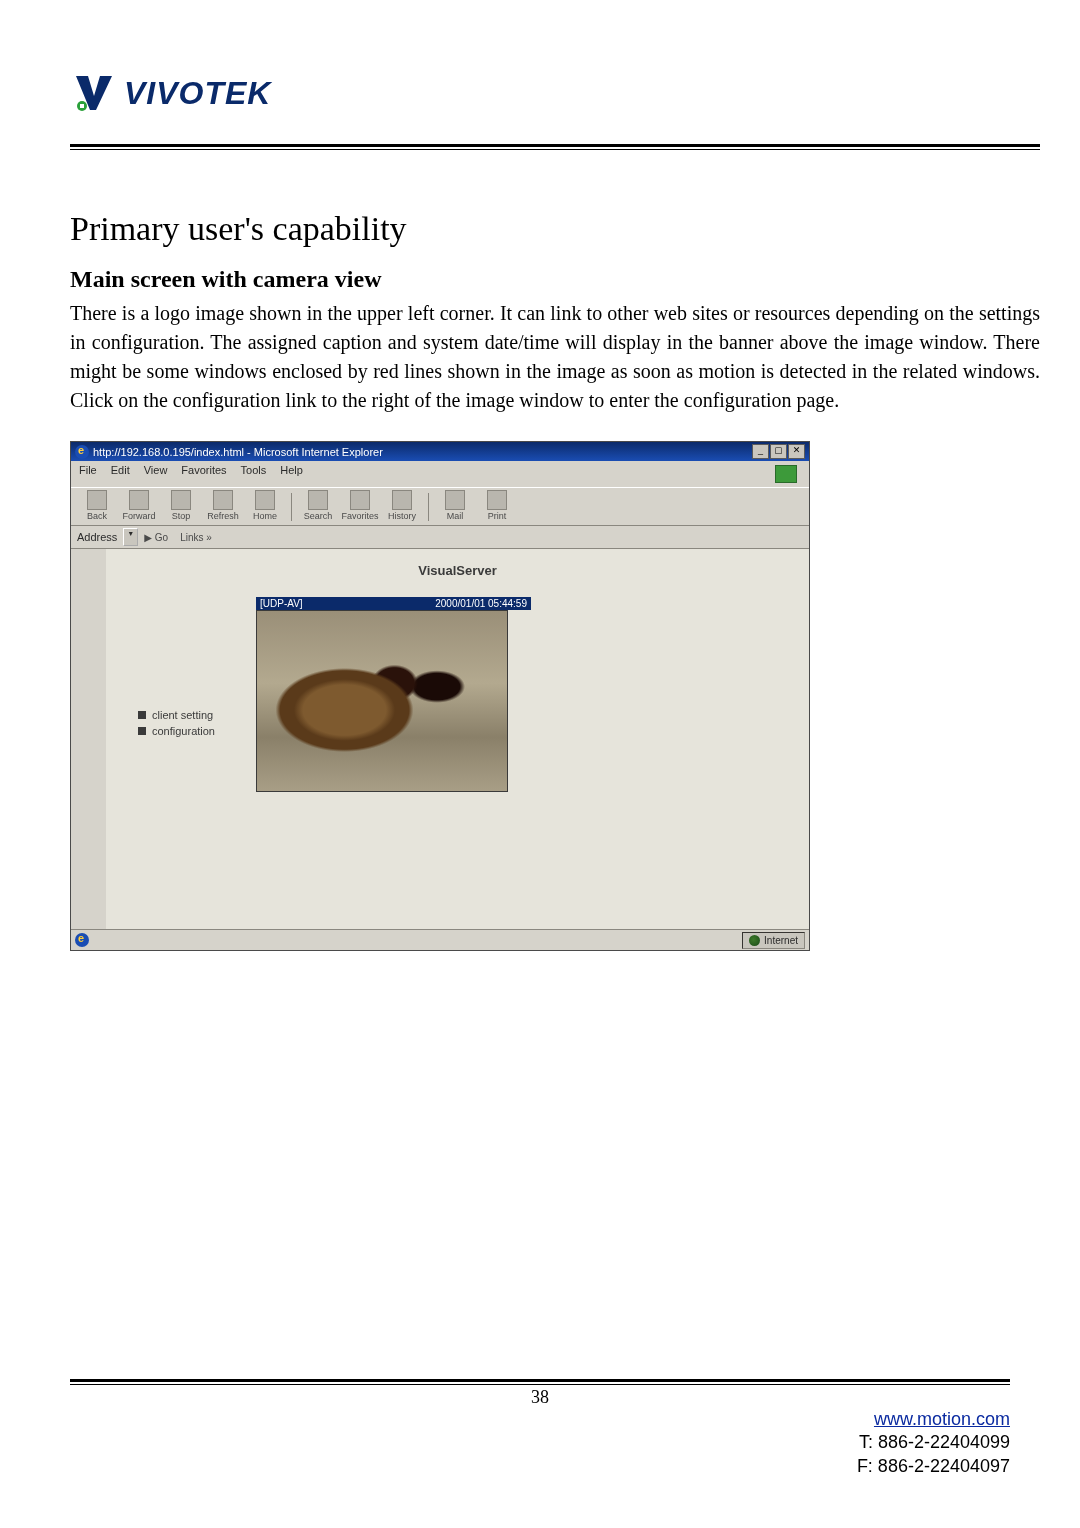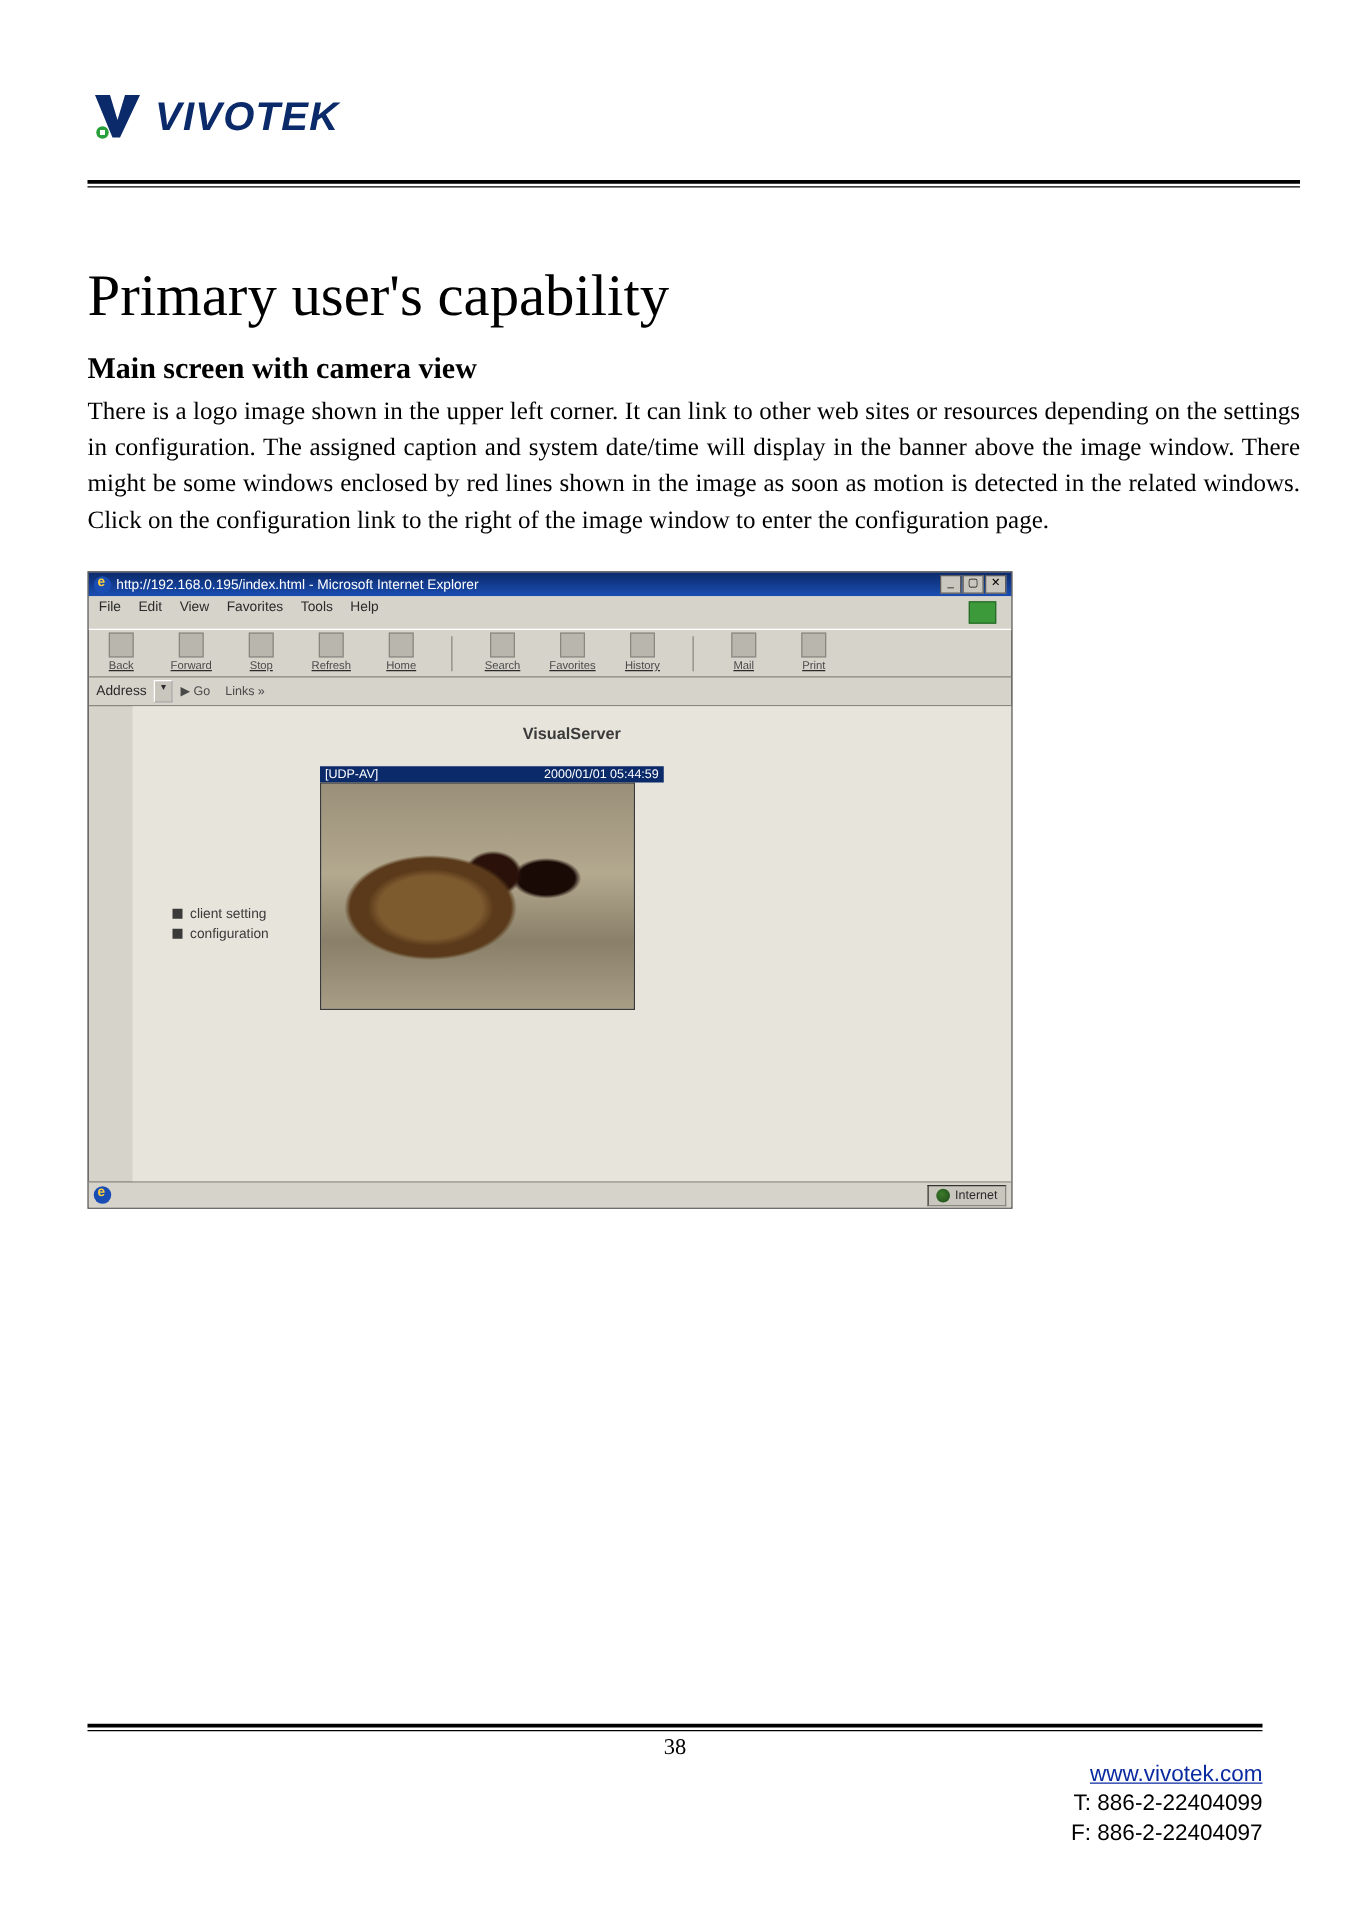--- a/index.html
+++ b/index.html
@@ -36,21 +36,21 @@
   .hr-double {
     margin-top: 28px;
     border-top: 3px solid #000;
     border-bottom: 1px solid #000;
     height: 2px;
   }
   .content {
     padding-top: 60px;
   }
   h1.title {
-    font-size: 47px;
+    font-size: 34px;
     font-weight: 400;
     margin: 0 0 18px 0;
   }
   h2.subtitle {
     font-size: 24px;
     font-weight: 700;
     margin: 14px 0 6px 0;
   }
   p.body {
     font-size: 20px;
@@ -108,25 +108,24 @@
   .go-btn {
     width: 20px;
     height: 16px;
     background: #3d9a3a;
     border: 1px solid #2a6a2a;
     margin: 1px 4px;
   }
   .shot-toolbar {
     display: flex;
     align-items: flex-end;
-    gap: 16px;
+    gap: 2px;
     padding: 2px 6px 4px 6px;
     border-top: 1px solid #fff;
     border-bottom: 1px solid #8a877f;
-    text-decoration: underline;
   }
   .tbtn {
     display: flex;
     flex-direction: column;
     align-items: center;
     width: 40px;
     font-size: 9px;
     color: #4a4a4a;
   }
   .tbtn .ic {
@@ -448,19 +447,19 @@
         </div>
       </div>
 
     </div>
   </div>
 
   <div class="footer">
     <div class="hr-double"></div>
     <div class="page-num">38</div>
     <div class="footer-right">
-      <a href="#">www.vivotek.com</a><br>
+      <a href="#">www.motion.com</a><br>
       <span>T: 886-2-22404099</span><br>
       <span>F: 886-2-22404097</span>
     </div>
   </div>
 
 </div>
 
 </body></html>

